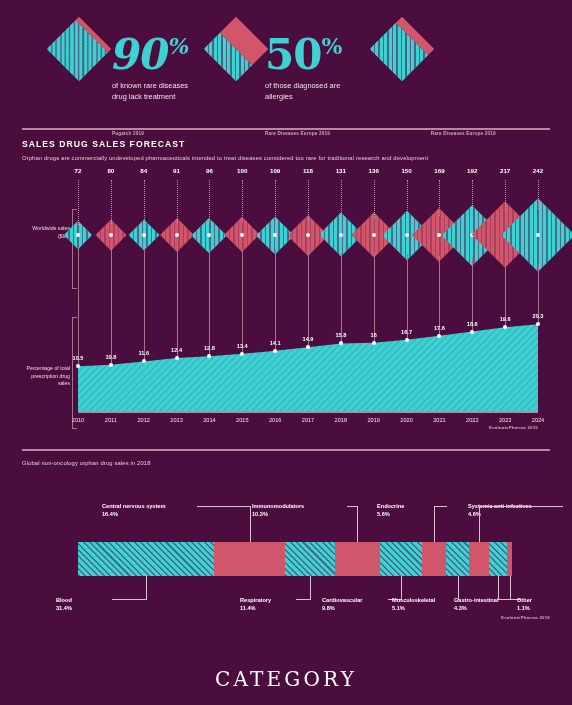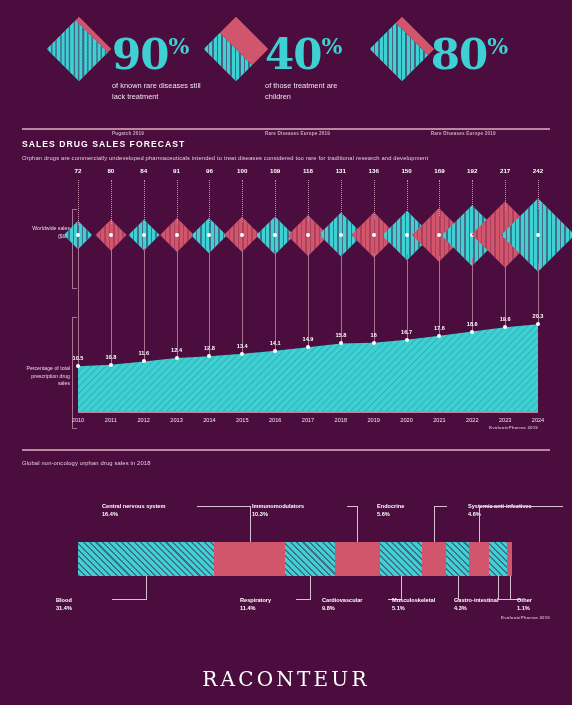--- a/index.html
+++ b/index.html
@@ -47,21 +47,21 @@
   .big-num{
     position:absolute;
     color:#3fd0d4;
     font-family:"DejaVu Serif", serif;
     font-weight:700;
     font-size:42px;
     line-height:1;
     letter-spacing:-1px;
   }
   .big-num .pct{font-size:22px;vertical-align:super;letter-spacing:0;}
-  .stat-1 .big-num{left:98px;top:16px;}
+  .stat-1 .big-num{left:98px;top:16px;font-style:italic;}
   .stat-2 .big-num{left:60px;top:16px;}
   .stat-3 .big-num{left:58px;top:16px;}
 
   .stat-desc{
     position:absolute;
     font-size:7.4px;
     line-height:1.5;
     color:#f2e2ee;
     width:92px;
   }
@@ -178,44 +178,43 @@
 <div class="stats">
 
   <div class="stat stat-1">
     <div class="dia-wrap">
       <div class="diamond">
         <div class="dia-fill pink-s" style="top:0;height:10%;"></div>
         <div class="dia-fill teal-h" style="top:10%;height:90%;"></div>
       </div>
     </div>
     <div class="big-num"><span>90</span><span class="pct">%</span></div>
-    <div class="stat-desc">of known rare diseases still lack treatment</div>
+    <div class="stat-desc">of known rare diseases drug lack treatment</div>
     <div class="stat-src">Pugatch 2019</div>
   </div>
 
   <div class="stat stat-2">
     <div class="dia-wrap">
       <div class="diamond">
         <div class="dia-fill pink-s" style="top:0;height:50%;"></div>
         <div class="dia-fill teal-h" style="top:50%;height:50%;"></div>
       </div>
     </div>
-    <div class="big-num"><span>40</span><span class="pct">%</span></div>
-    <div class="stat-desc">of those treatment are children</div>
+    <div class="big-num"><span>50</span><span class="pct">%</span></div>
+    <div class="stat-desc">of those diagnosed are allergies</div>
     <div class="stat-src">Rare Diseases Europe 2019</div>
   </div>
 
   <div class="stat stat-3">
     <div class="dia-wrap">
       <div class="diamond">
         <div class="dia-fill pink-s" style="top:0;height:20%;"></div>
         <div class="dia-fill teal-h" style="top:20%;height:80%;"></div>
       </div>
     </div>
-    <div class="big-num"><span>80</span><span class="pct">%</span></div>
     <div class="stat-src">Rare Diseases Europe 2019</div>
   </div>
 </div>
 
 <div class="section">
   <div class="rule-top"></div>
   <div class="sec-title">SALES DRUG SALES FORECAST</div>
   <div class="sec-sub">Orphan drugs are commercially undeveloped pharmaceuticals intended to treat diseases considered too rare for traditional research and development</div>
 
   <div class="forecast">
@@ -469,13 +468,13 @@
           <div>Other</div>
           <div>1.1%</div>
         </div>
         <div class="leader" style="left: 487.613px; top: 99px; width: 1.387px; height: 1px;"></div>
         <div class="leader" style="left: 487.613px; top: 76px; width: 1px; height: 24px;"></div>
       </div>
     <div class="src-right" style="bottom:-2px;right:0;">EvaluatePharma 2019</div>
   </div>
 </div>
 
-<div class="logo">RACONTEUR</div>
+<div class="logo">CATEGORY</div>
 
 </body></html>

